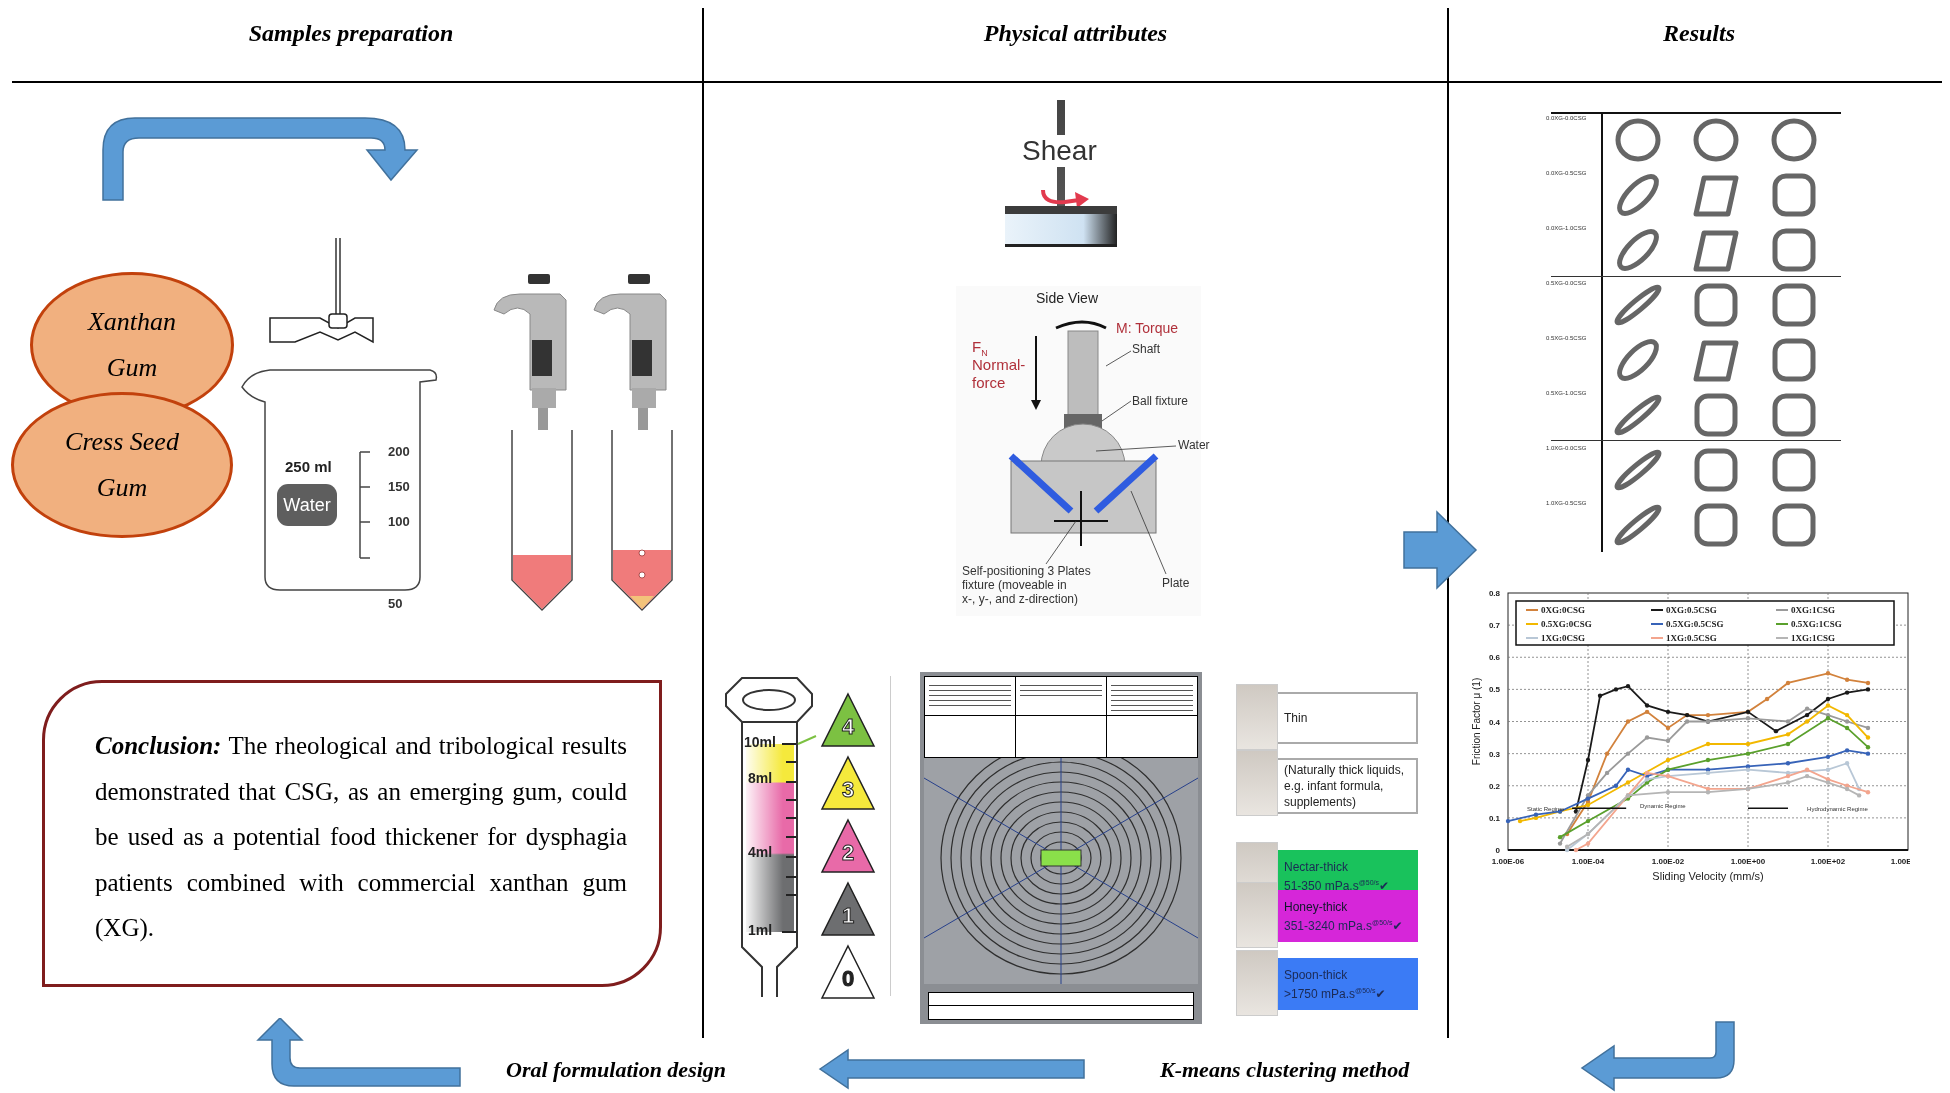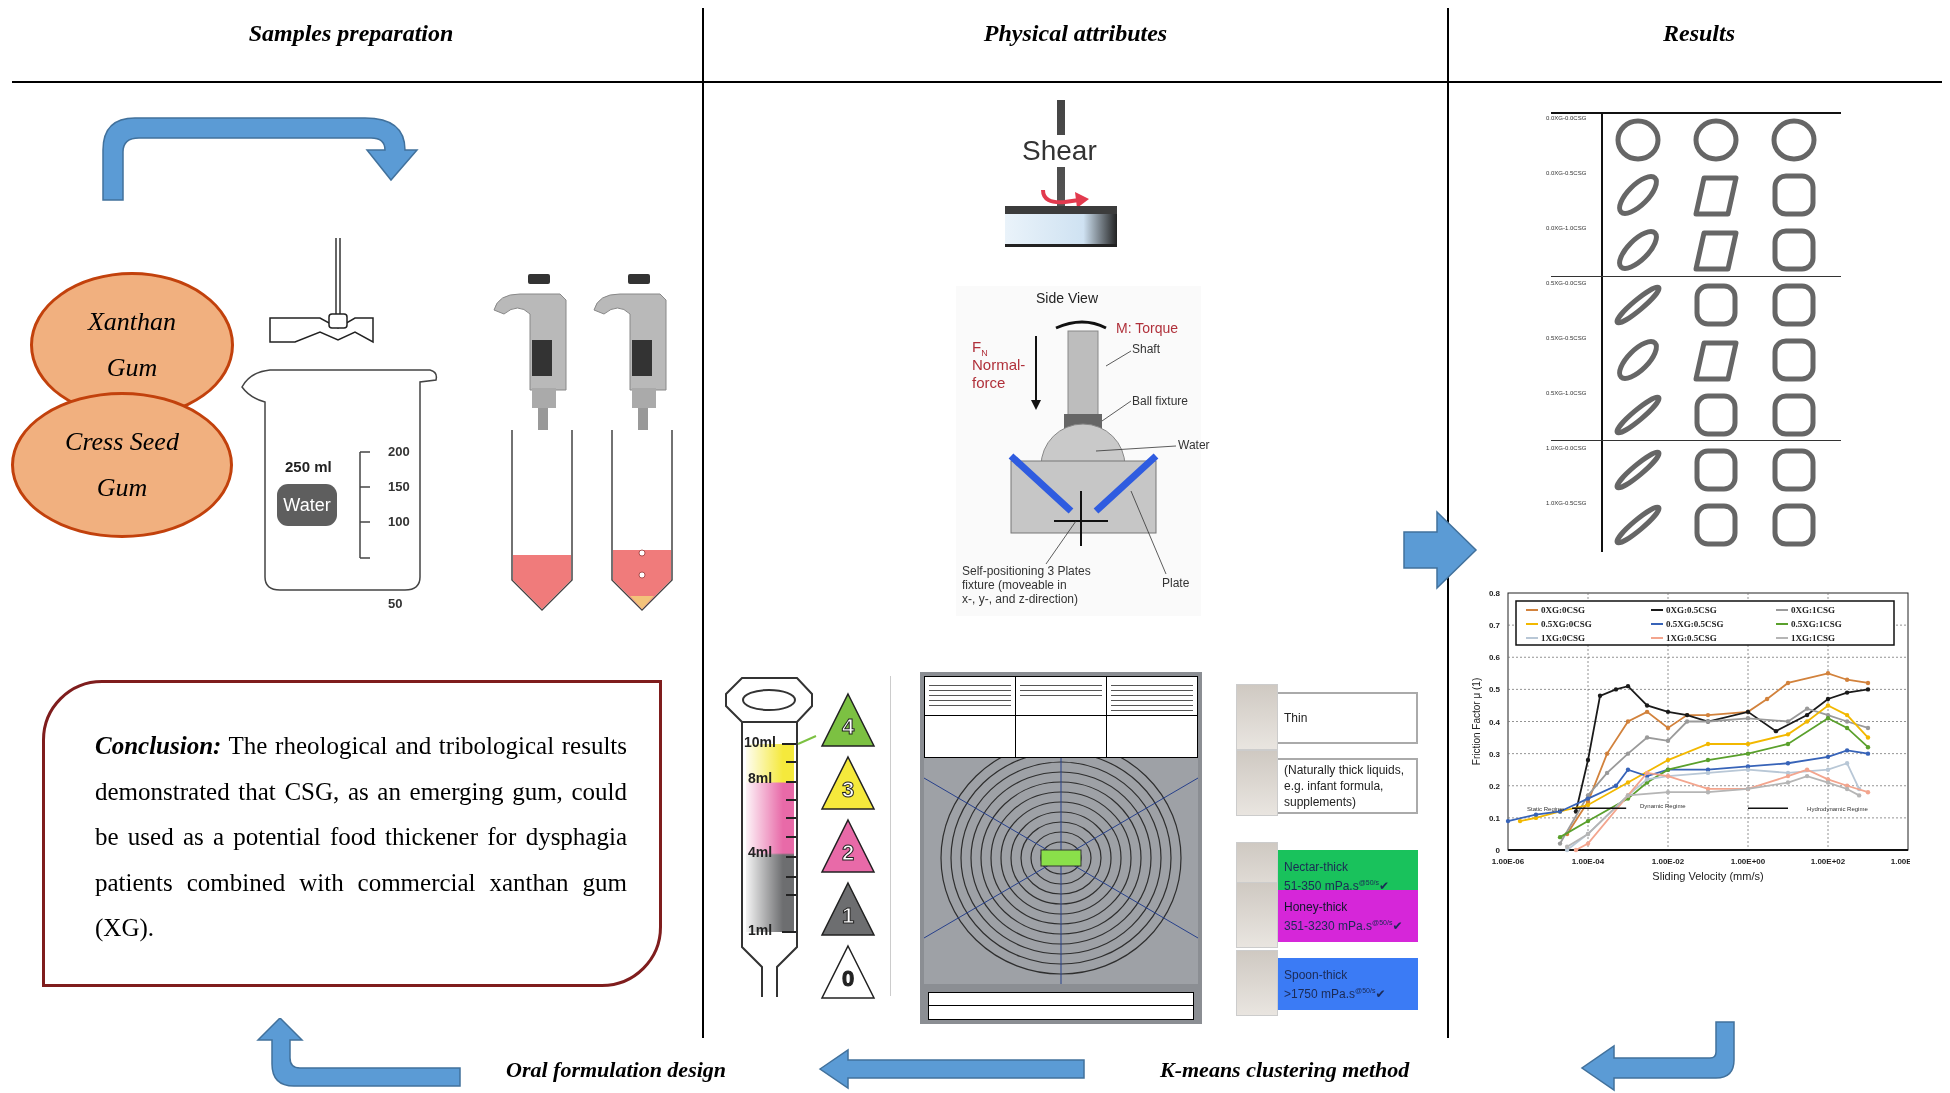--- a/index.html
+++ b/index.html
@@ -248,21 +248,21 @@
       <div style="color: rgb(34, 34, 34); line-height: 16px;">supplements)</div>
     </div>
     <div class="card" style="top: 822px; height: 52px; background: rgb(25, 194, 92); border-color: rgb(25, 194, 92); margin-top: 28px;">
       <div class="thumb"></div>
       <div style="color: rgb(27, 42, 85); line-height: 16px;">Nectar-thick</div>
       <div style="line-height: 16px; color: rgb(27, 42, 85);"><span>51-350 mPa.s</span><sup style="font-size: 7px;">@50/s</sup><span>✔</span></div>
     </div>
     <div class="card" style="top: 890px; height: 52px; background: rgb(214, 38, 217); border-color: rgb(214, 38, 217);">
       <div class="thumb"></div>
       <div style="color: #0f172a; line-height: 16px;">Honey-thick</div>
-      <div style="line-height: 16px; color: rgb(27, 42, 85);"><span>351-3230 mPa.s</span><sup style="font-size: 7px;">@50/s</sup><span>✔</span></div>
+      <div style="line-height: 16px; color: rgb(27, 42, 85);"><span>351-3240 mPa.s</span><sup style="font-size: 7px;">@50/s</sup><span>✔</span></div>
     </div>
     <div class="card" style="top: 958px; height: 52px; background: rgb(59, 123, 245); border-color: rgb(59, 123, 245);">
       <div class="thumb"></div>
       <div style="color: rgb(27, 42, 85); line-height: 16px;">Spoon-thick</div>
       <div style="line-height: 16px; color: rgb(27, 42, 85);"><span>&gt;1750 mPa.s</span><sup style="font-size: 7px;">@50/s</sup><span>✔</span></div>
     </div>
   </div>
 
 <svg class="abs" style="left:1402px;top:510px;" width="80" height="80" viewBox="0 0 80 80">
   <path d="M2 22 L35 22 L35 2 L74 40 L35 78 L35 58 L2 58 Z" fill="#5b9bd5" stroke="#41719c" stroke-width="1.5"></path>

